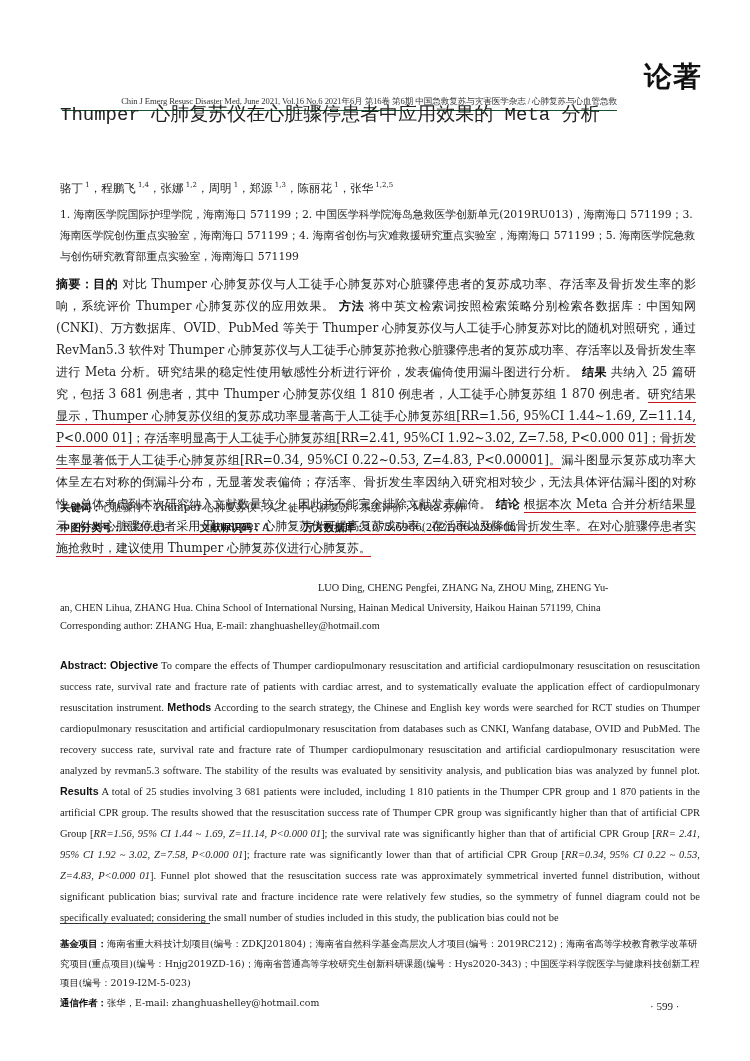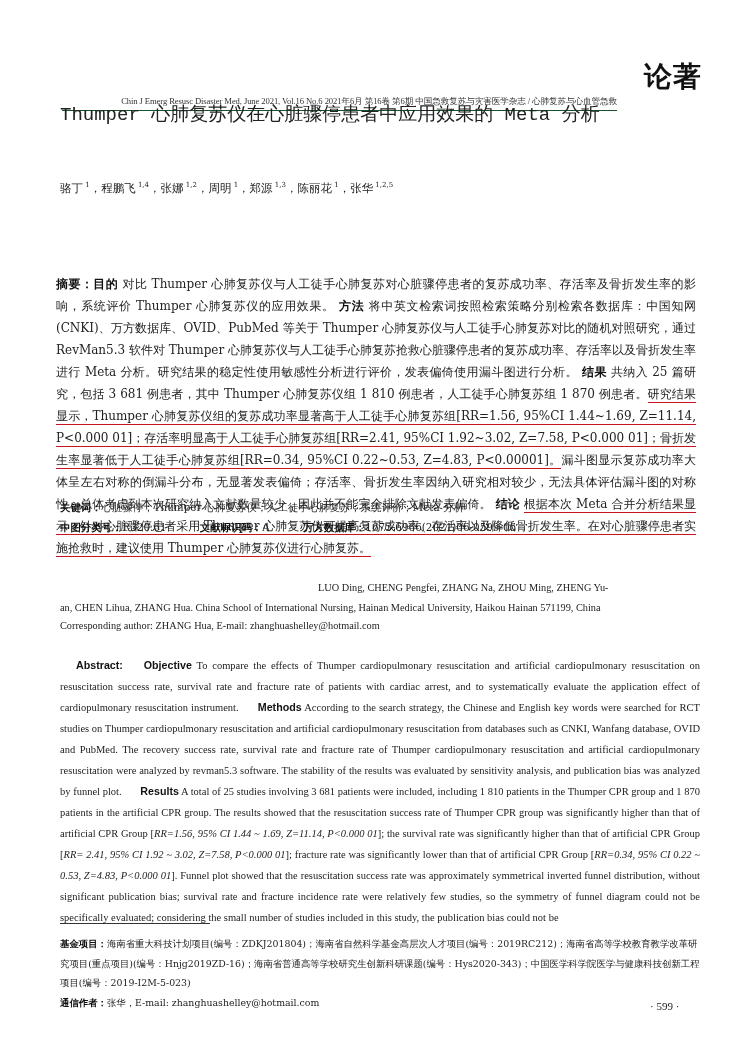--- a/index.html
+++ b/index.html
@@ -70,21 +70,21 @@
   }
   .en-authors .first { position: absolute; left: 258px; top: -20px; white-space: nowrap; }
   .en-corr {
     position: absolute; left: 60px; top: 620px; font-family: "Liberation Serif", serif; font-size: 10.3px; color: #222;
   }
 
   .en-abstract {
     position: absolute; left: 60px; top: 655px; width: 640px;
     font-family: "Liberation Serif", serif; font-size: 10.5px; line-height: 21px; color: #222; text-align: justify;
   }
-  .en-abstract b { font-family: "Liberation Sans", sans-serif; font-weight: bold; color: #111; font-size: 10.7px; margin-left: 16px; }
+  .en-abstract b { font-family: "Liberation Sans", sans-serif; font-weight: bold; color: #111; font-size: 10.7px; }
   .en-abstract i { font-style: italic; }
 
   .foot-rule { position: absolute; left: 60px; top: 923px; width: 150px; border-top: 1px solid #333; }
   .footnote {
     position: absolute; left: 60px; top: 934px; width: 640px;
     font-family: "DejaVu Serif", serif; font-size: 9.4px; line-height: 19.5px; color: #222;
   }
   .footnote b { font-family: "DejaVu Sans", sans-serif; font-weight: bold; color: #111; }
   .page-num {
     position: absolute; left: 650px; top: 1000px; font-family: "Liberation Serif", serif; font-size: 11px; color: #222;
@@ -99,20 +99,21 @@
     <span>Chin J Emerg Resusc Disaster Med, June 2021, Vol.16 No.6</span>
     <span>2021年6月 第16卷 第6期</span>
     <span>中国急救复苏与灾害医学杂志</span><span class="sep">/</span><span>心肺复苏与心血管急救</span>
   </div>
   <div class="section-tag">论著</div>
 
   <div class="cn-title">Thumper 心肺复苏仪在心脏骤停患者中应用效果的 Meta 分析</div>
 
   <div class="authors" id="authors-cn"><span>骆丁</span><sup> 1</sup>，<span>程鹏飞</span><sup> 1,4</sup>，<span>张娜</span><sup> 1,2</sup>，<span>周明</span><sup> 1</sup>，<span>郑源</span><sup> 1,3</sup>，<span>陈丽花</span><sup> 1</sup>，<span>张华</span><sup> 1,2,5</sup></div>
 
+  <div class="affil">1. 海南医学院国际护理学院，海南海口 571199；2. 中国医学科学院海岛急救医学创新单元(2019RU013)，海南海口 571199；3. 海南医学院创伤重点实验室，海南海口 571199；4. 海南省创伤与灾难救援研究重点实验室，海南海口 571199；5. 海南医学院急救与创伤研究教育部重点实验室，海南海口 571199</div>
 
   <div class="cn-abstract">
     <b>摘要：</b><b>目的</b>
     <span>对比 Thumper 心肺复苏仪与人工徒手心肺复苏对心脏骤停患者的复苏成功率、存活率及骨折发生率的影响，系统评价 Thumper 心肺复苏仪的应用效果。</span>
     <b>方法</b>
     <span>将中英文检索词按照检索策略分别检索各数据库：中国知网(CNKI)、万方数据库、OVID、PubMed 等关于 Thumper 心肺复苏仪与人工徒手心肺复苏对比的随机对照研究，通过 RevMan5.3 软件对 Thumper 心肺复苏仪与人工徒手心肺复苏抢救心脏骤停患者的复苏成功率、存活率以及骨折发生率进行 Meta 分析。研究结果的稳定性使用敏感性分析进行评价，发表偏倚使用漏斗图进行分析。</span>
     <b>结果</b>
     <span>共纳入 25 篇研究，包括 3 681 例患者，其中 Thumper 心肺复苏仪组 1 810 例患者，人工徒手心肺复苏组 1 870 例患者。</span><span class="hl">研究结果显示，Thumper 心肺复苏仪组的复苏成功率显著高于人工徒手心肺复苏组[RR=1.56, 95%CI 1.44~1.69, Z=11.14, P&lt;0.000 01]；存活率明显高于人工徒手心肺复苏组[RR=2.41, 95%CI 1.92~3.02, Z=7.58, P&lt;0.000 01]；骨折发生率显著低于人工徒手心肺复苏组[RR=0.34, 95%CI 0.22~0.53, Z=4.83, P&lt;0.00001]。</span><span>漏斗图显示复苏成功率大体呈左右对称的倒漏斗分布，无显著发表偏倚；存活率、骨折发生率因纳入研究相对较少，无法具体评估漏斗图的对称性；总体考虑到本次研究纳入文献数量较少，因此并不能完全排除文献发表偏倚。</span>
     <b>结论</b>
     <span class="hl">根据本次 Meta 合并分析结果显示，针对心脏骤停患者采用 Thumper 心肺复苏仪可提高复苏成功率、存活率以及降低骨折发生率。在对心脏骤停患者实施抢救时，建议使用 Thumper 心肺复苏仪进行心肺复苏。</span>

